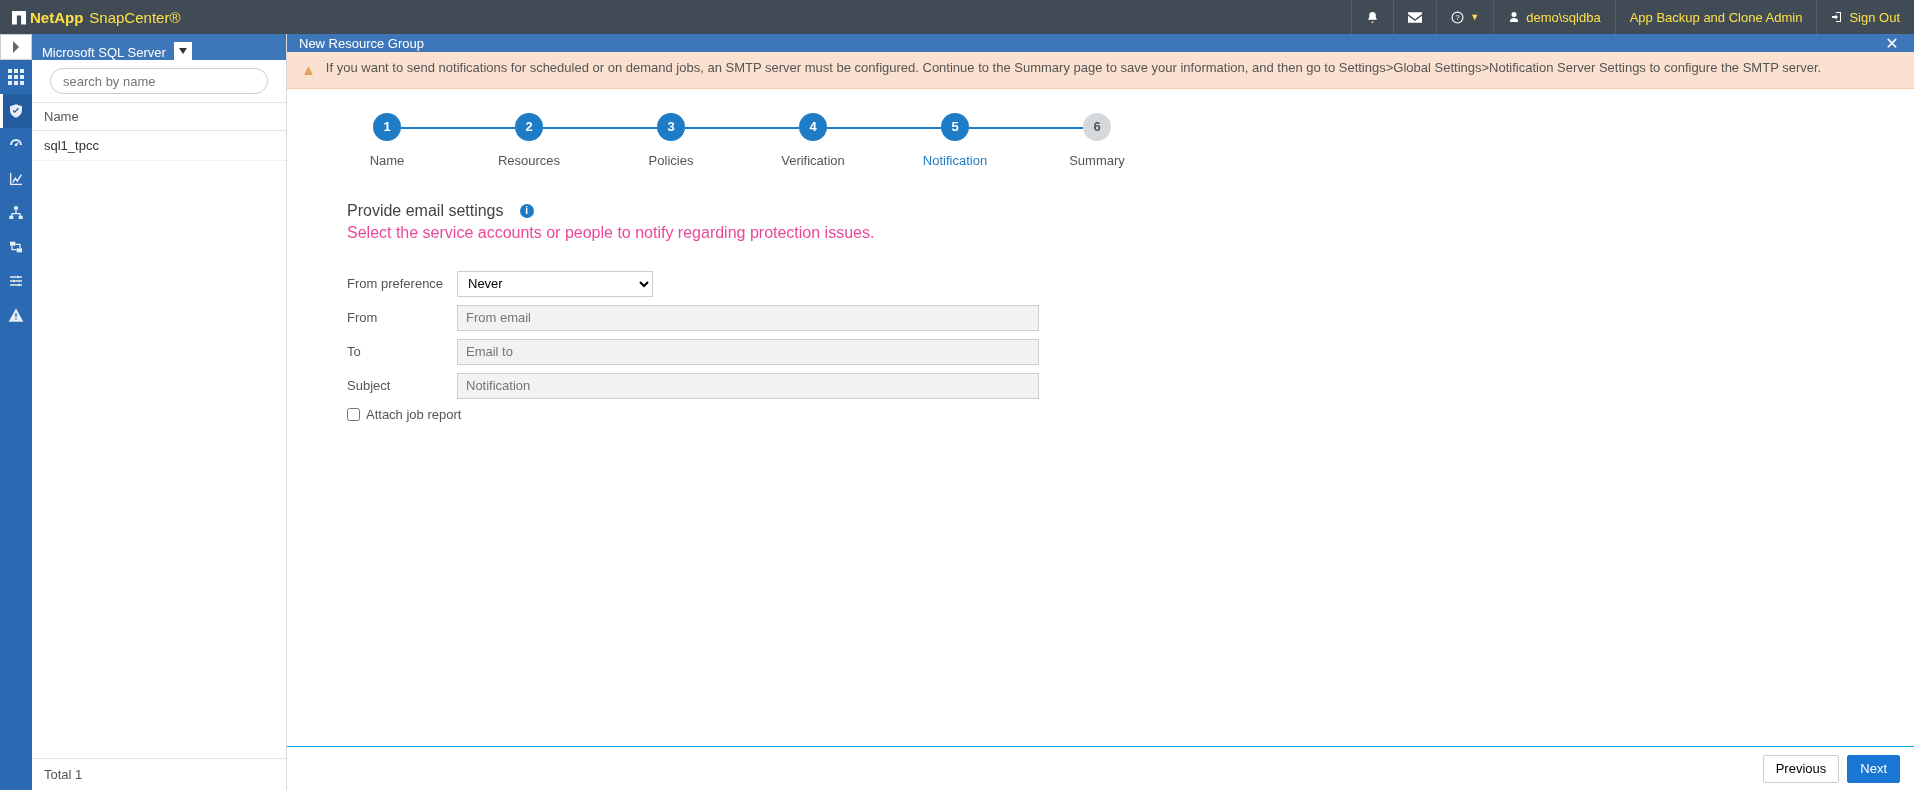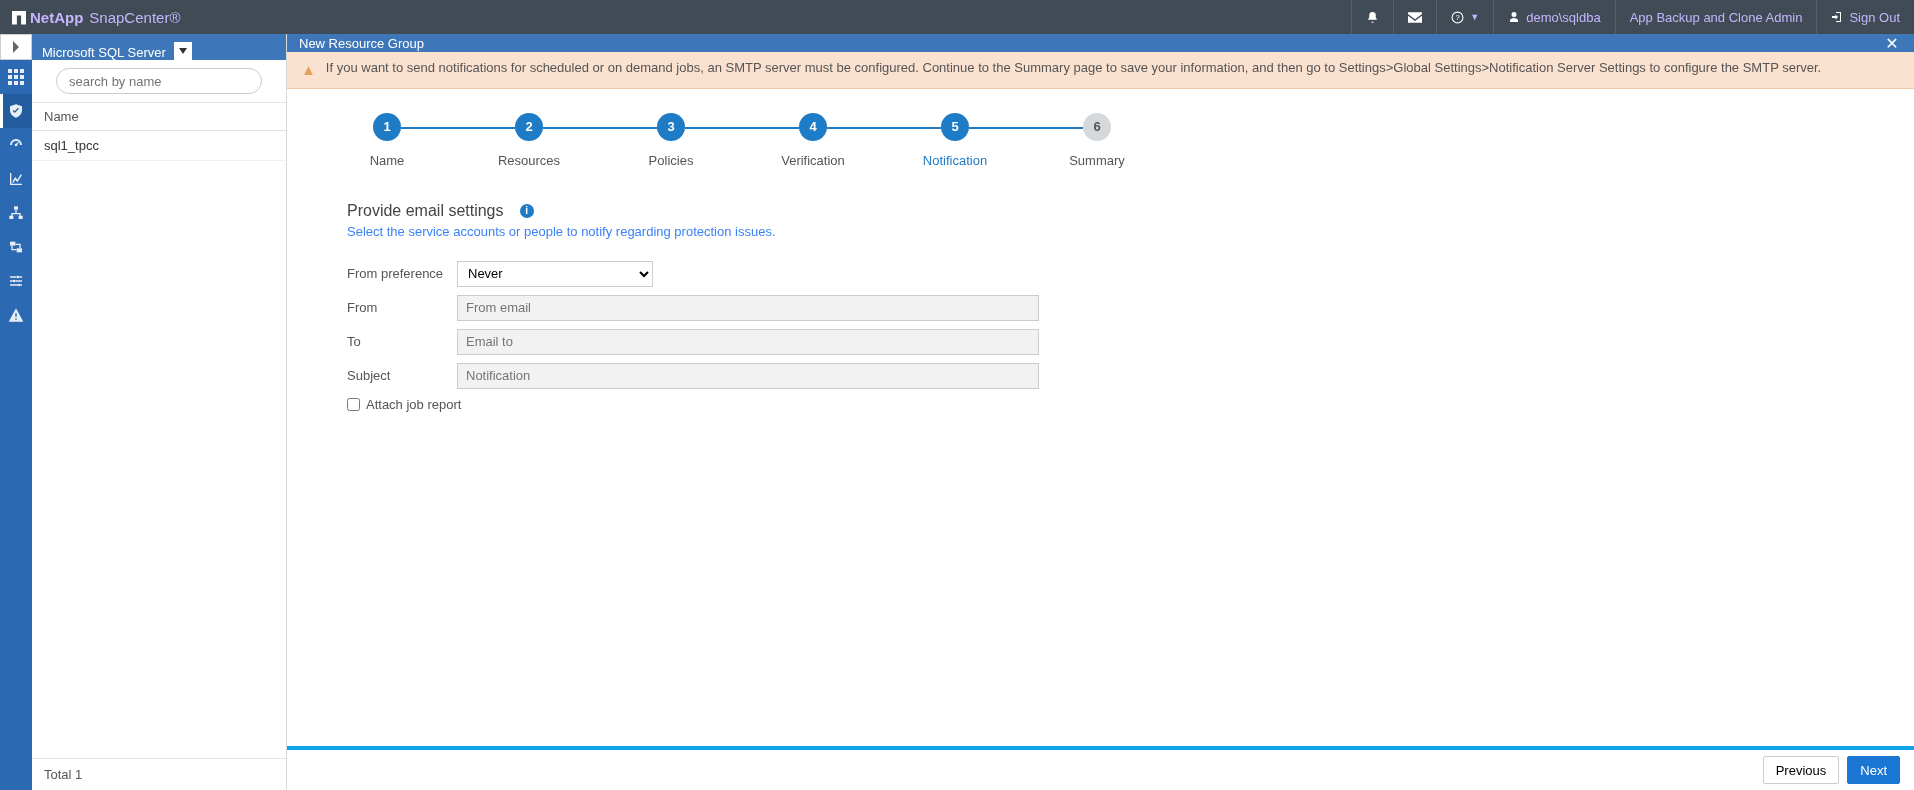--- a/index.html
+++ b/index.html
@@ -1,19 +1,19 @@
 <!DOCTYPE html>
 <html><head>
 <meta charset="utf-8">
 <style>
 * { box-sizing: border-box; margin: 0; padding: 0; font-family: "Segoe UI", Arial, sans-serif; }
 body { width: 1914px; height: 790px; overflow: hidden; background: #fff; font-size: 13px; color: #333; }
 
 
-.top-header { height: 34px; background: #414b56; display: flex; align-items: center; color: #c4b5fd; }
+.top-header { height: 34px; background: #414b56; display: flex; align-items: center; color: #fde047; }
 .logo-area { display: flex; align-items: center; gap: 6px; padding: 0 12px; font-size: 15px; }
 .logo-netapp { font-weight: bold; }
 .logo-netapp::before { content: ""; display:inline-block; width:14px; height:14px; background:#fff; margin-right:4px; vertical-align:-2px; clip-path: polygon(0 0, 100% 0, 100% 100%, 65% 100%, 65% 35%, 35% 35%, 35% 100%, 0 100%); }
 .logo-product { font-weight: normal; }
 .top-spacer { flex: 1; }
 .top-item { padding: 0 14px; height: 34px; display: flex; align-items: center; gap: 6px; border-left: 1px solid #555f6a; cursor: pointer; font-size: 13px; }
 .top-item svg { fill: #fff; }
 
 
 .layout { display: flex; height: 756px; }
@@ -24,21 +24,21 @@
 .icon-sidebar .nav { height: 34px; display:flex; align-items:center; justify-content:center; cursor:pointer; position:relative; }
 .icon-sidebar .nav.active { background:#225c9e; }
 .icon-sidebar .nav.active::before { content:""; position:absolute; left:0; top:0; bottom:0; width:3px; background:#fff; }
 .icon-sidebar .nav svg { fill: #e7eef6; width:16px; height:16px; }
 
 
 .db-panel { width: 255px; border-right: 1px solid #d9d9d9; display:flex; flex-direction:column; background:#fff; }
 .db-head { height: 26px; background: #3e77b9; color: #fff; display:flex; align-items:flex-end; padding: 0 10px; gap:8px; font-size:13px; }
 .db-head .dd { width:18px; height:18px; background:#fff; display:flex; align-items:center; justify-content:center; cursor:pointer; }
 .db-head .dd svg { fill:#333; }
-.search-wrap { padding: 8px 24px; }
+.search-wrap { padding: 8px 18px; }
 .search-wrap input { width:100%; height:26px; border:1px solid #ccc; border-radius:13px; padding:0 12px; font-size:13px; outline:none; }
 .col-head { padding: 6px 12px; border-top:1px solid #e2e2e2; border-bottom:1px solid #e2e2e2; font-size:13px; color:#555; }
 .row { padding: 7px 12px; border-bottom:1px solid #f0f0f0; cursor:pointer; }
 .db-footer { margin-top:auto; padding:8px 12px; border-top:1px solid #e2e2e2; color:#555; }
 
 
 .main { flex:1; display:flex; flex-direction:column; position:relative; }
 .main-head { height:18px; background:#3e77b9; color:#fff; display:flex; align-items:center; padding:0 12px; font-size:13px; }
 .main-head .close { margin-left:auto; width:20px; height:20px; display:flex; align-items:center; justify-content:center; cursor:pointer; font-size:16px; }
 
@@ -51,29 +51,29 @@
 .step .circle { width:28px; height:28px; border-radius:50%; background:#1e7cc7; color:#fff; display:flex; align-items:center; justify-content:center; font-size:13px; font-weight:600; z-index:1; }
 .step.last .circle { background:#d5d9dc; color:#555; }
 .step .label { margin-top:12px; font-size:13px; color:#555; white-space:nowrap; }
 .step.current .label { color:#1e7cc7; }
 .step:not(:last-child)::after { content:""; position:absolute; top:14px; left:calc(50% + 14px); width:114px; height:2px; background:#1e7cc7; }
 
 
 .form-area { padding: 24px 0 0 60px; }
 .form-title { font-size:16px; color:#444; margin-bottom:4px; display:flex; align-items:center; gap:16px; }
 .info-icon { width:14px; height:14px; border-radius:50%; background:#1e7cc7; color:#fff; font-size:10px; display:inline-flex; align-items:center; justify-content:center; font-weight:bold; }
-.form-sub { font-size:13px; color:#3b82f6; margin-bottom:22px; }
+.form-sub { font-size:16px; color:#ec4899; margin-bottom:29px; }
 .form-row { display:flex; align-items:center; margin-bottom:8px; }
 .form-row label { width:110px; font-size:13px; color:#555; }
 .form-row select { width:196px; height:26px; border:1px solid #ccc; padding:0 6px; font-size:13px; background:#fff; }
 .form-row input[type=text] { width:582px; height:26px; border:1px solid #ccc; padding:0 8px; font-size:13px; background:#f2f2f2; color:#4d7c0f; }
 .check-row { display:flex; align-items:center; gap:6px; margin-top:6px; font-size:13px; color:#555; }
 
 
-.main-footer { margin-top:auto; height:44px; border-top:4px solid #0ea5e9; display:flex; align-items:center; justify-content:flex-end; padding:0 14px; gap:8px; }
+.main-footer { margin-top:auto; height:44px; border-top:1px solid #0ea5e9; display:flex; align-items:center; justify-content:flex-end; padding:0 14px; gap:8px; }
 .btn { height:28px; padding:0 12px; font-size:13px; border:1px solid #ccc; background:#fff; cursor:pointer; border-radius:2px; }
 .btn.primary { background:#1976d2; color:#fff; border-color:#1976d2; }
 </style>
 </head>
 <body>
 
 <div class="top-header">
   <div class="logo-area">
     <span class="logo-netapp">NetApp</span>
     <span class="logo-product">SnapCenter®</span>

